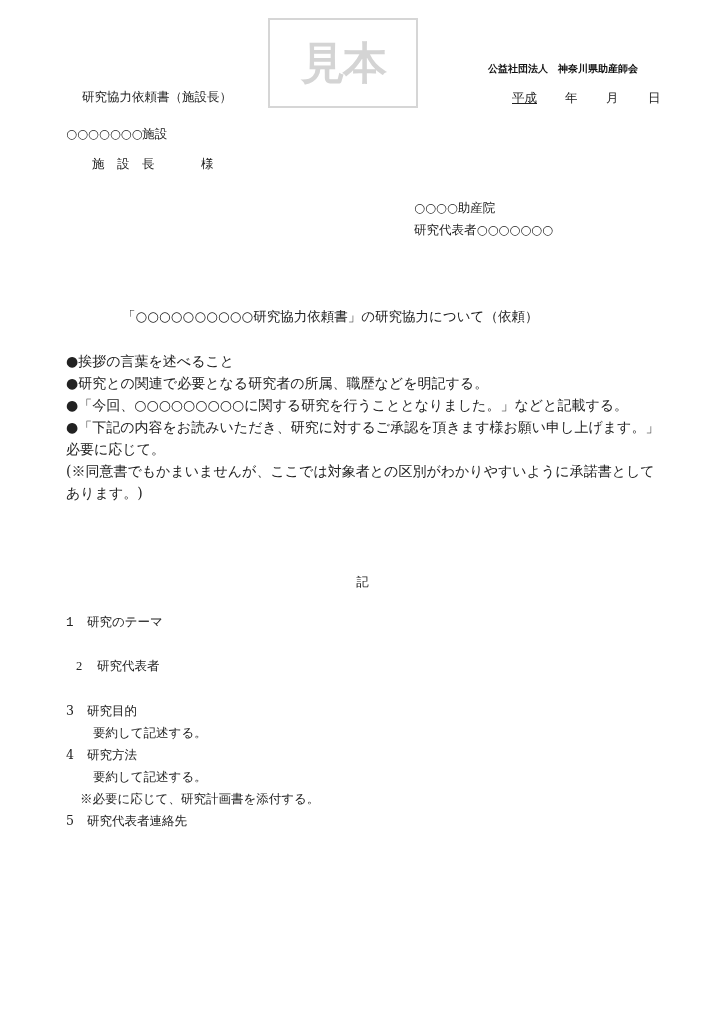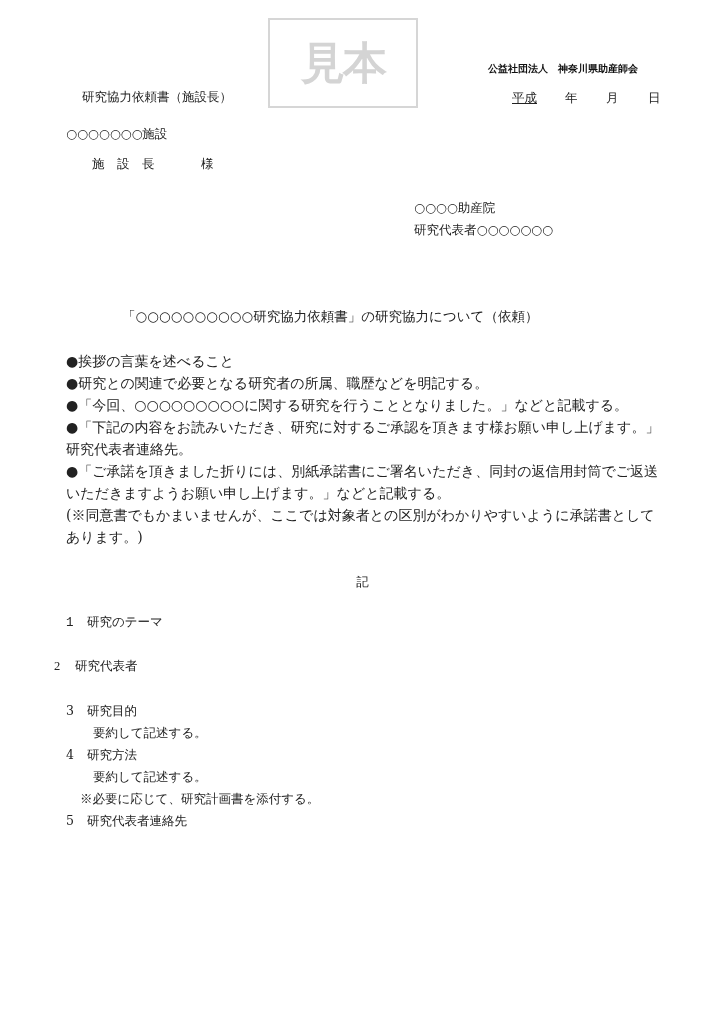--- a/index.html
+++ b/index.html
@@ -48,31 +48,30 @@
 
 <div class="abs" style="left:414px; top:202px;text-align:center;">○○○○助産院</div>
 <div class="abs" style="left:414px; top:224px;">研究代表者○○○○○○○</div>
 
 <div class="abs" style="left:122px; top:310px; font-size:13.5px;">「○○○○○○○○○○研究協力依頼書」の研究協力について（依頼）</div>
 
 <div class="body-text" style="top:350px;">
   <p>●挨拶の言葉を述べること</p>
   <p>●研究との関連で必要となる研究者の所属、職歴などを明記する。</p>
   <p>●「今回、○○○○○○○○○に関する研究を行うこととなりました。」などと記載する。</p>
-  <p>●「下記の内容をお読みいただき、研究に対するご承認を頂きます様お願い申し上げます。」研究代表者連絡先。</p>
-  <p>●「ご承諾を頂きました折りには、別紙承諾書にご署名いただき、同封の返信用封筒でご返送いただきますようお願い申し上げます。」などと記載する。</p>
+  <p>●「下記の内容をお読みいただき、研究に対するご承認を頂きます様お願い申し上げます。」必要に応じて。</p>
   <p>(※同意書でもかまいませんが、ここでは対象者との区別がわかりやすいように承諾書としてあります。)</p>
 </div>
 
 <div class="ki">記</div>
 
 <div class="abs" style="left:66px; top:617px;font-family:Liberation Mono, monospace;">
   <span class="item-num">1</span><span>研究のテーマ</span>
 </div>
-<div class="abs" style="left:54px; top:660px;font-family:Liberation Serif, serif;">
+<div class="abs" style="left:76px; top:660px;font-family:Liberation Serif, serif;">
   <span class="item-num">2</span><span>研究代表者</span>
 </div>
 <div class="abs" style="left:66px; top:705px;">
   <span class="item-num">3</span><span>研究目的</span>
 </div>
 <div class="abs" style="left:93px; top:727px;">要約して記述する。</div>
 <div class="abs" style="left:66px; top:749px;">
   <span class="item-num">4</span><span>研究方法</span>
 </div>
 <div class="abs" style="left:93px; top:771px;">要約して記述する。</div>

